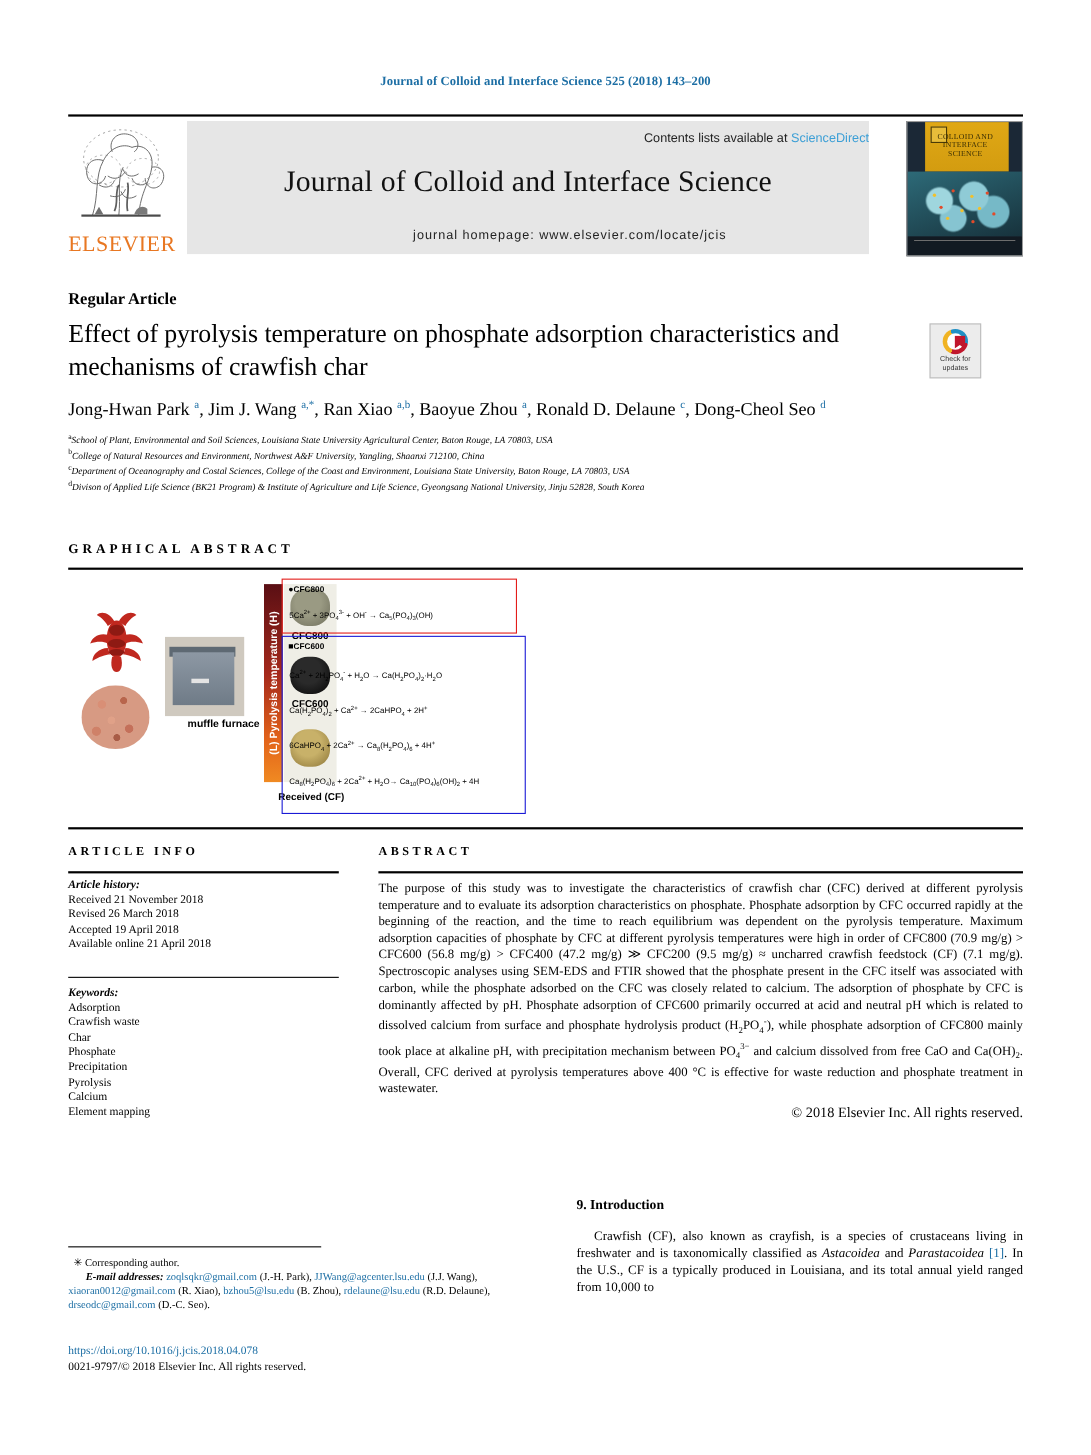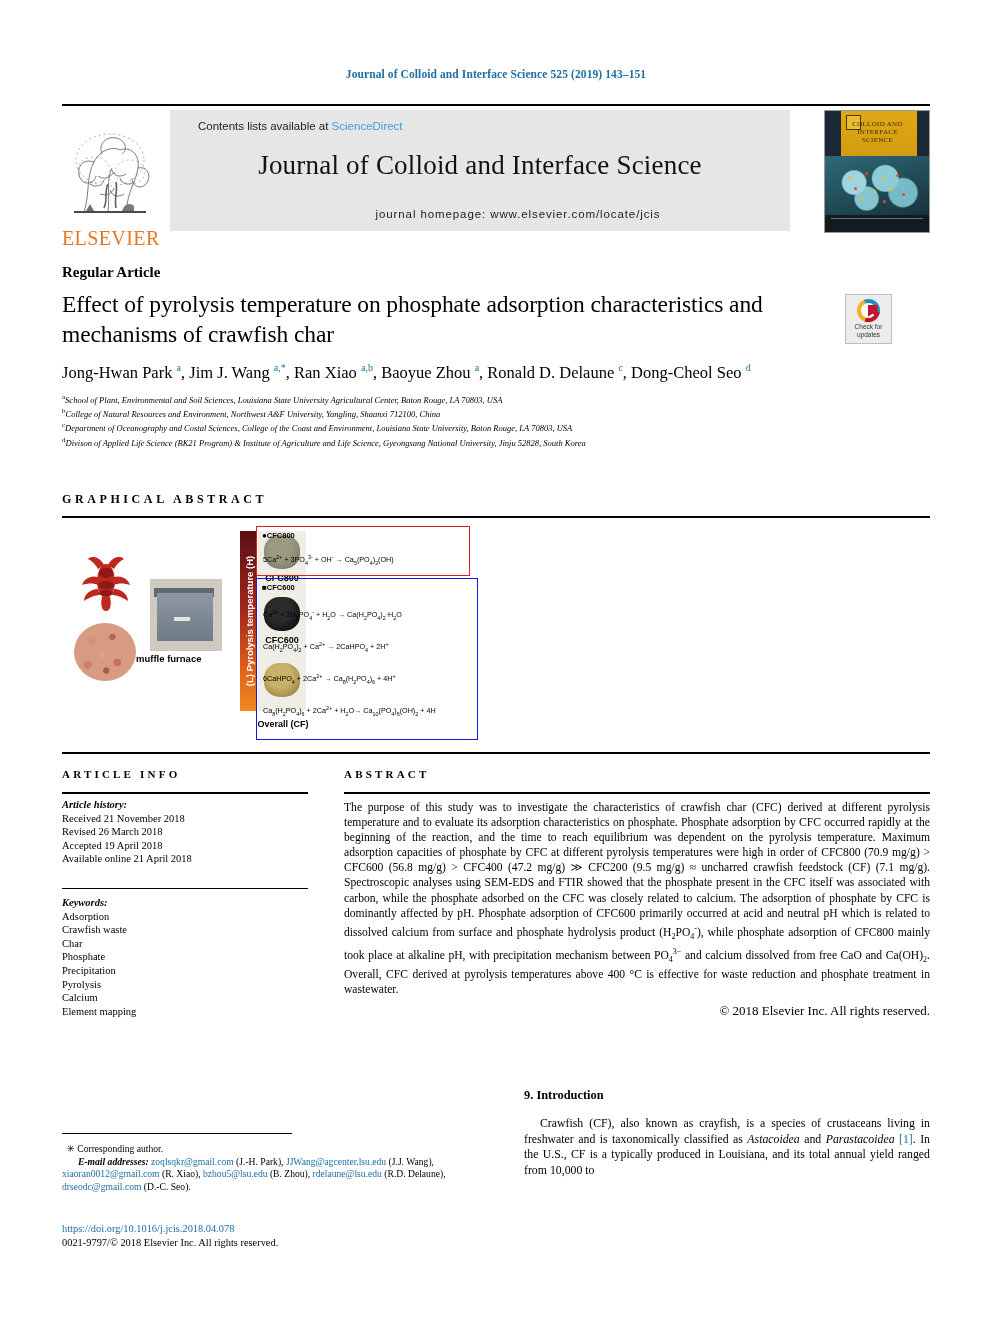--- a/index.html
+++ b/index.html
@@ -42,21 +42,21 @@
     height: 130px;
   }
   .masthead .rule-top {
     position: absolute;
     left: 0; top: 0;
     width: 868px; height: 2px;
     background: #000;
   }
   .elsevier-logo {
     position: absolute;
-    left: 0; top: 20px;
+    left: 0; top: 4px;
     width: 96px; height: 126px;
   }
   .tree-svg { position: absolute; left: 2px; top: 0; }
   .elsevier-word {
     position: absolute;
     left: 0; bottom: 0;
     width: 96px;
     text-align: center;
     font-family: "Liberation Serif", serif;
     font-size: 20px;
@@ -67,25 +67,24 @@
     position: absolute;
     left: 108px; top: 6px;
     width: 620px;
     height: 121px;
     background: #e6e6e6;
   }
   .contents-line {
     position: absolute;
     left: 0; top: 10px;
     width: 620px;
-    text-align: left;
+    text-align: right;
     font-family: "Liberation Sans", sans-serif;
     font-size: 11.5px;
     color: #222;
-    margin-left: 28px;
   }
   .contents-line .sd {
     color: #3c9fd6;
   }
   .journal-title {
     position: absolute;
     left: 0; top: 40px;
     width: 620px;
     text-align: center;
     font-family: "Liberation Serif", serif;
@@ -297,21 +296,21 @@
   .furnace-slot {
     position: absolute;
     left: 24px; top: 38px;
     width: 16px; height: 4px;
     background: #e4e4e4;
   }
   .furnace-label {
     position: absolute;
     left: 64px; top: 130px;
     width: 100px;
-    text-align: left;
+    text-align: right;
     font-family: "Liberation Sans", sans-serif;
     font-size: 9.5px;
     font-weight: bold;
   }
   .temp-bar {
     position: absolute;
     left: 168px; top: 8px;
     width: 17px; height: 180px;
     background: linear-gradient(180deg,#5a0f14 0%, #a4281b 45%, #e2621a 78%, #f08a22 100%);
   }
@@ -463,21 +462,21 @@
     text-indent: 16px;
   }
   .intro-body .it { font-style: italic; }
   .intro-body .ref { color: #1c6ea4; }
 </style>
 </head>
 <body>
 
 <div class="page">
 
-  <div class="runhead">Journal of Colloid and Interface Science 525 (2019) 143–151</div>
+  <div class="runhead">Journal of Colloid and Interface Science 525 (2018) 143–200</div>
 
   <div class="masthead">
     <div class="rule-top"></div>
 
     <div class="elsevier-logo">
       <svg class="tree-svg" width="92" height="104" viewBox="0 0 92 104">
         <g stroke="#6b6b6b" stroke-width="0.9" fill="none">
           <path d="M20 88 C26 70 22 52 30 38 C36 26 48 22 56 26"></path>
           <path d="M56 26 C66 22 76 30 74 44 C72 58 64 66 62 88"></path>
           <path d="M30 38 C18 34 12 44 16 54 C20 62 30 60 32 52"></path>
@@ -589,21 +588,21 @@
     <div class="temp-bar">
       <span>(L) Pyrolysis temperature (H)</span>
     </div>
 
     <div class="samples-strip">
       <div class="smp smp-800"></div>
       <div class="smp-lab lab-800">CFC800</div>
       <div class="smp smp-600"></div>
       <div class="smp-lab lab-600">CFC600</div>
       <div class="smp smp-cf"></div>
-      <div class="smp-lab lab-cf">Overall (CF)</div>
+      <div class="smp-lab lab-cf">Received (CF)</div>
     </div>
   </div>
 
   <div class="eqbox eqbox-800">
     <div class="eq-head">
       <span class="mk">●</span><span>CFC800</span>
     </div>
     <div class="eq" style="top:27px;">5Ca<sup>2+</sup> + 3PO<sub>4</sub><sup>3-</sup> + OH<sup>-</sup> → Ca<sub>5</sub>(PO<sub>4</sub>)<sub>3</sub>(OH)</div>
   </div>
 

